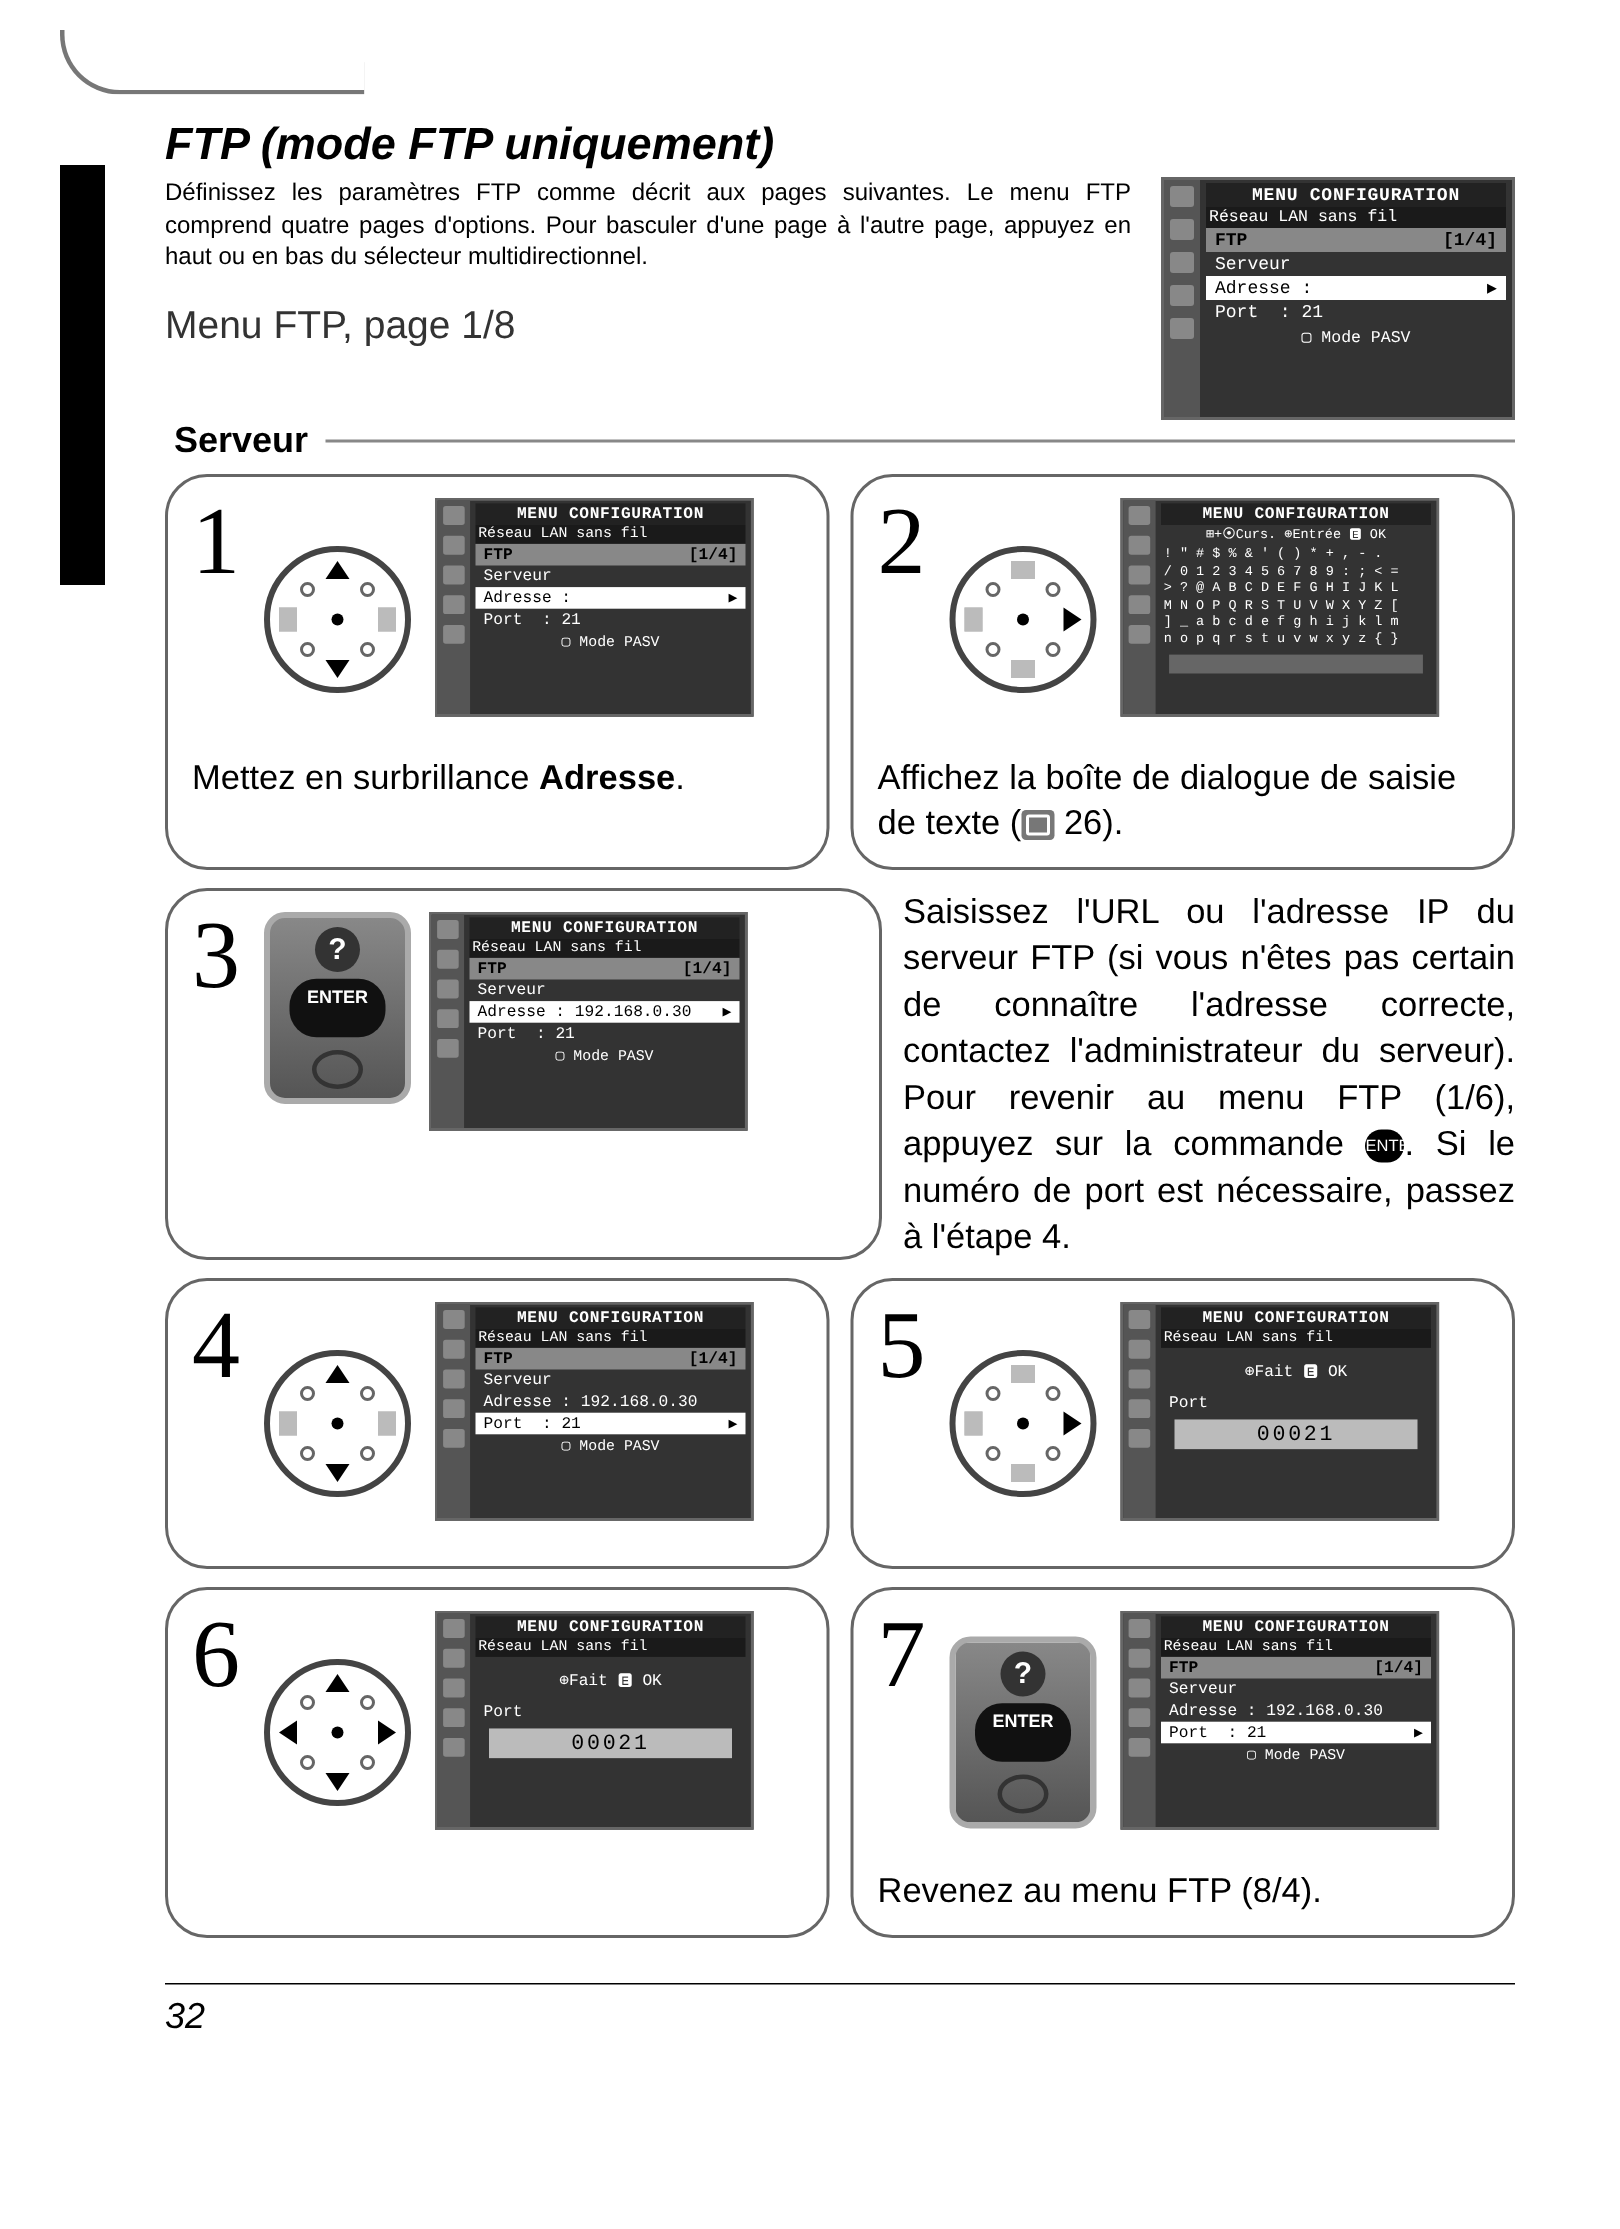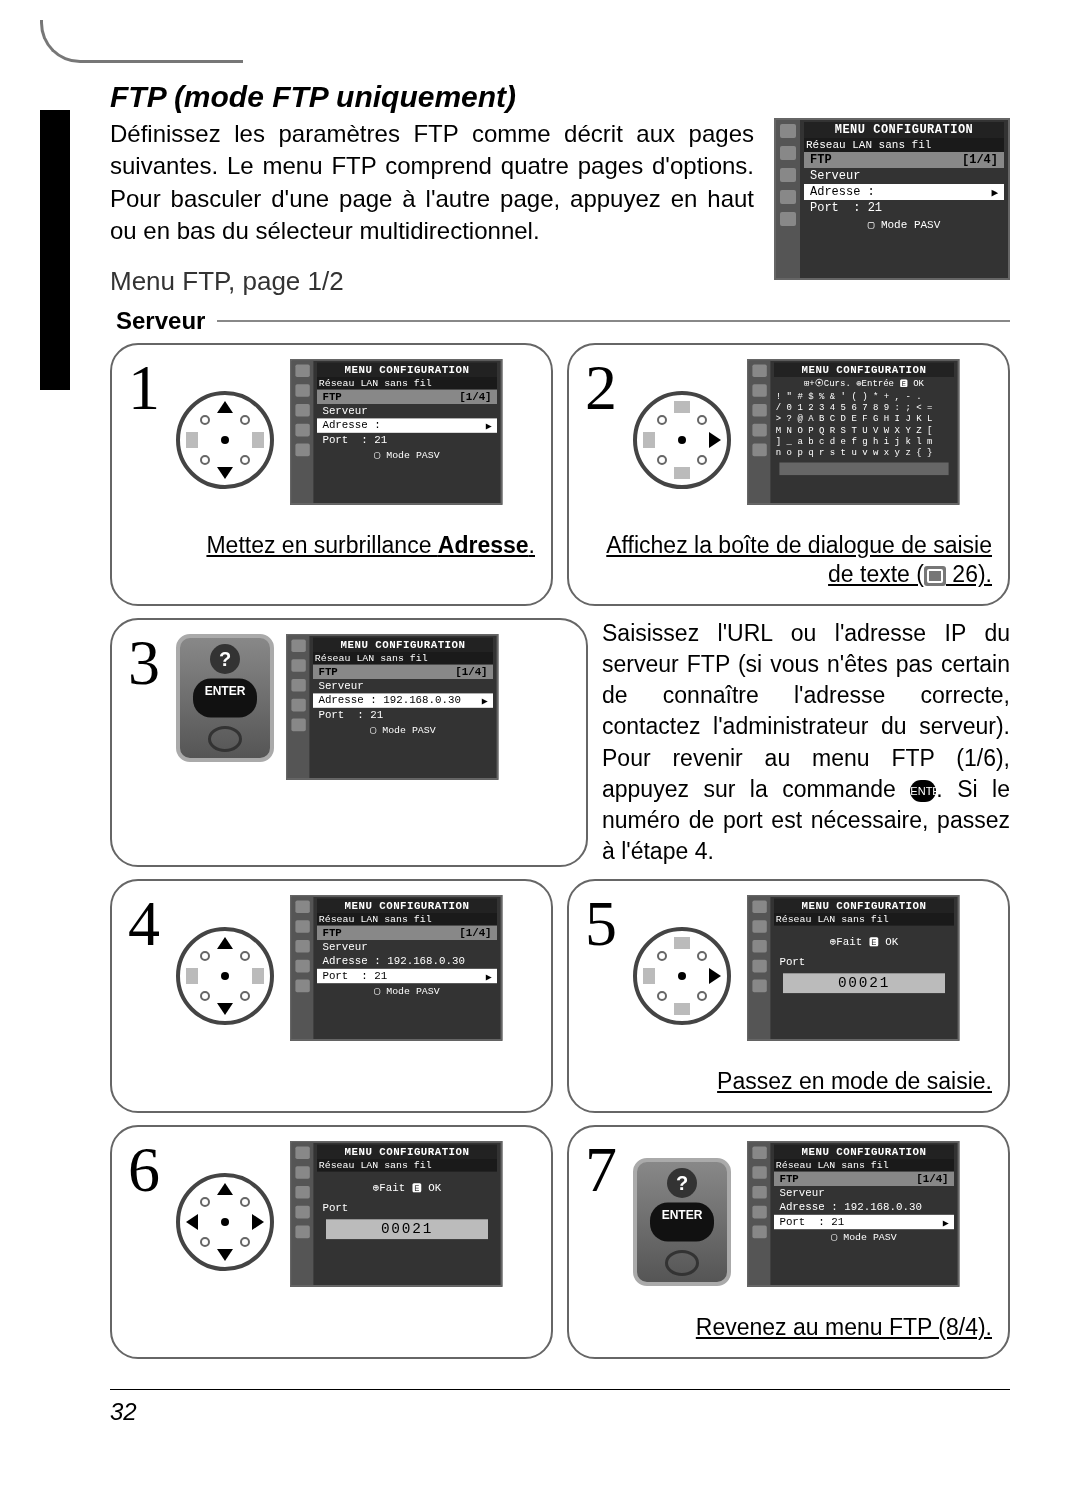--- a/index.html
+++ b/index.html
@@ -38,21 +38,21 @@
     font-size: 30px;
     margin: 0 0 4px 0;
   }
   .intro-row {
     display: flex;
     gap: 20px;
     align-items: flex-start;
   }
   .intro-text {
     flex: 1;
-    font-size: 24px;
+    font-size: 16px;
     line-height: 1.35;
     text-align: justify;
   }
   .sub-heading {
     font-size: 26px;
     margin-top: 18px;
     margin-bottom: 10px;
     color: #333;
   }
   .serveur-label {
@@ -209,24 +209,23 @@
     line-height: 0.9;
     margin-right: 4px;
   }
   .step-illus {
     display:flex;
     align-items:center;
     gap:16px;
   }
   .caption {
     font-size: 23px;
-    text-align: right;
+    text-align: left;
     margin-top: 10px;
     line-height: 1.3;
-    text-decoration: underline;
   }
   .caption b { font-weight: bold; }
   .side-text {
     font-size: 23px;
     line-height: 1.35;
     text-align: justify;
   }
 
   
   .dpad {
@@ -298,21 +297,21 @@
 
 <div class="page">
   <div class="top-curve"></div>
   <div class="side-tab"></div>
 
   <h2 class="section-title">FTP (mode FTP uniquement)</h2>
 
   <div class="intro-row">
     <div>
       <div class="intro-text">Définissez les paramètres FTP comme décrit aux pages suivantes. Le menu FTP comprend quatre pages d'options. Pour basculer d'une page à l'autre page, appuyez en haut ou en bas du sélecteur multidirectionnel.</div>
-      <div class="sub-heading">Menu FTP, page 1/2</div>
+      <div class="sub-heading">Menu FTP, page 1/8</div>
     </div>
 
     <div class="lcd" style="flex:0 0 auto;">
       <div class="sidebar">
           <div class="sicon"></div>
           <div class="sicon"></div>
           <div class="sicon"></div>
           <div class="sicon"></div>
           <div class="sicon"></div>
         </div>
@@ -555,21 +554,20 @@
                 <div style="height:8px;"></div>
                 <div class="lcd-central">⊕Fait    🅴 OK</div>
                 <div style="height:6px;"></div>
                 <div class="lcd-row">Port</div>
                 <div class="lcd-big">00021</div>
               </div>
                 <div style="clear:both"></div>
             </div>
           </div>
         </div>
-        <div class="caption">Passez en mode de saisie.</div>
       </div>
     </div>
 
     <div class="step-row">
       <div class="step-card">
         <div class="step-top">
           <div class="step-num">6</div>
           <div class="step-illus">
             <div class="dpad">
               <div class="arrow up"></div>

